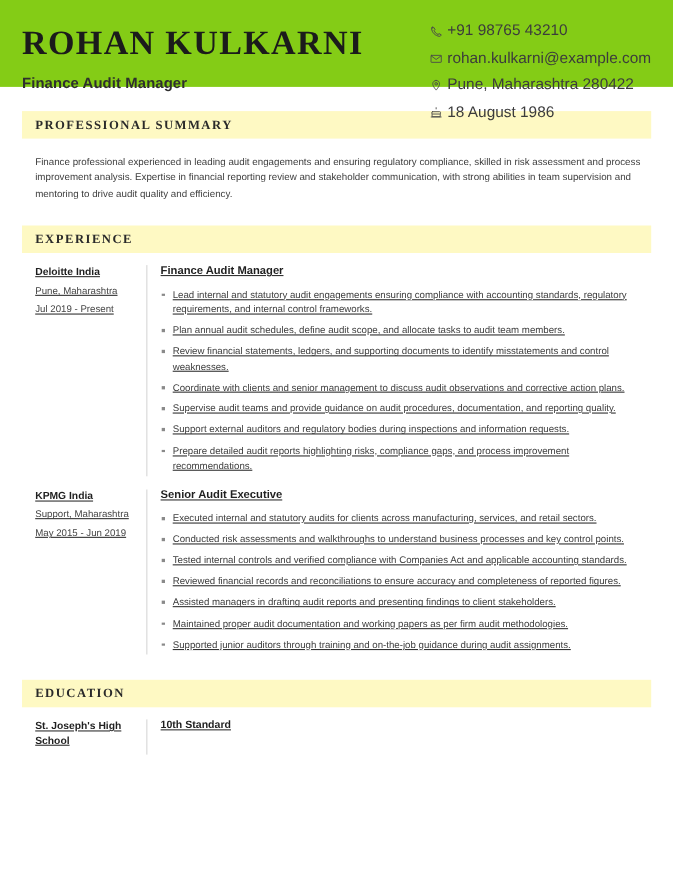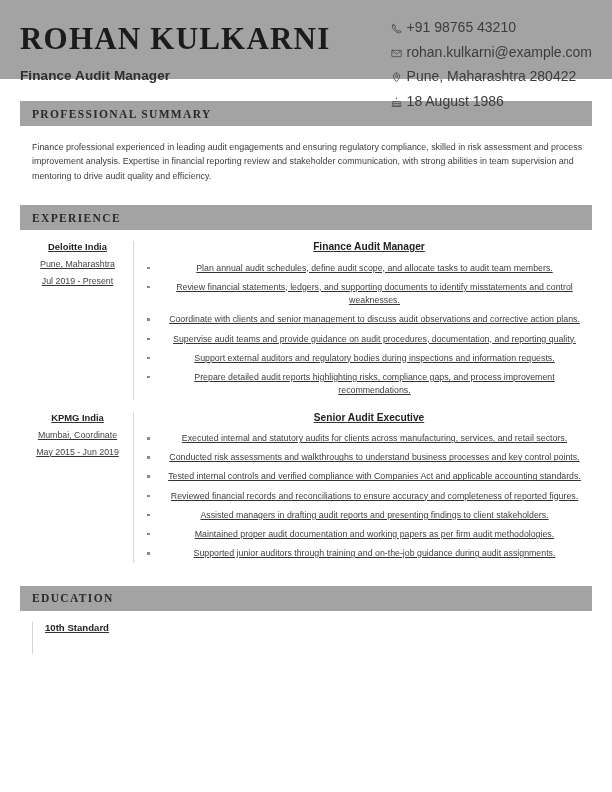--- a/index.html
+++ b/index.html
@@ -17,21 +17,21 @@
   }
   .page {
     position: relative;
     width: 612px;
     height: 792px;
     background: #ffffff;
   }
 
   
   .masthead {
-    background: #a3a3a3;
+    background: #84cc16;
     padding: 20px 20px 14px 20px;
     display: flex;
     justify-content: space-between;
     align-items: flex-start;
     height: 79px;
     box-sizing: border-box;
   }
   .masthead-left {
     padding-top: 3px;
   }
@@ -79,21 +79,21 @@
     justify-content: center;
     color: #4a4a4a;
   }
   .contact-icon svg { display: block; }
 
   
   .section {
     margin: 0;
   }
   .section-band {
-    background: #a3a3a3;
+    background: #fef9c3;
     height: 25px;
     margin: 0 20px;
     display: flex;
     align-items: center;
     padding-left: 12px;
     box-sizing: border-box;
   }
   .section-title {
     font-family: "Liberation Serif", "DejaVu Serif", serif;
     font-size: 11.5px;
@@ -190,21 +190,21 @@
   .edu-right {
     min-height: 30px;
   }
   .edu-degree {
     font-size: 9.6px;
     font-weight: 700;
     color: #1f1f1f;
     margin: 0;
     line-height: 1.3;
   }
-  .exp-section { margin-top: 22px; text-align: center; }
+  .exp-section { margin-top: 22px; }
 </style>
 </head>
 <body>
 
 <div class="page">
 
   <div class="masthead">
     <div class="masthead-left">
       <h1 class="full-name">ROHAN KULKARNI</h1>
       <div class="job-title">Finance Audit Manager</div>
@@ -274,36 +274,37 @@
 
       <div class="entry">
         <div class="entry-left">
           <div class="org-name">Deloitte India</div>
           <div class="org-location">Pune, Maharashtra</div>
           <div class="org-dates">Jul 2019 - Present</div>
         </div>
         <div class="entry-right">
           <div class="role-title">Finance Audit Manager</div>
           <ul class="bullets">
+            <li class="bullet">Lead internal and statutory audit engagements ensuring compliance with accounting standards, regulatory requirements, and internal control frameworks.</li>
             <li class="bullet">Plan annual audit schedules, define audit scope, and allocate tasks to audit team members.</li>
             <li class="bullet">Review financial statements, ledgers, and supporting documents to identify misstatements and control weaknesses.</li>
             <li class="bullet">Coordinate with clients and senior management to discuss audit observations and corrective action plans.</li>
             <li class="bullet">Supervise audit teams and provide guidance on audit procedures, documentation, and reporting quality.</li>
             <li class="bullet">Support external auditors and regulatory bodies during inspections and information requests.</li>
             <li class="bullet">Prepare detailed audit reports highlighting risks, compliance gaps, and process improvement recommendations.</li>
           </ul>
         </div>
       </div>
 
       <div class="entry-gap"></div>
 
       <div class="entry">
         <div class="entry-left">
           <div class="org-name">KPMG India</div>
-          <div class="org-location">Mumbai, Coordinate</div>
+          <div class="org-location">Support, Maharashtra</div>
           <div class="org-dates">May 2015 - Jun 2019</div>
         </div>
         <div class="entry-right">
           <div class="role-title">Senior Audit Executive</div>
           <ul class="bullets">
             <li class="bullet">Executed internal and statutory audits for clients across manufacturing, services, and retail sectors.</li>
             <li class="bullet">Conducted risk assessments and walkthroughs to understand business processes and key control points.</li>
             <li class="bullet">Tested internal controls and verified compliance with Companies Act and applicable accounting standards.</li>
             <li class="bullet">Reviewed financial records and reconciliations to ensure accuracy and completeness of reported figures.</li>
             <li class="bullet">Assisted managers in drafting audit reports and presenting findings to client stakeholders.</li>
@@ -316,20 +317,23 @@
     </div>
   </div>
 
   <div class="section edu-section">
     <div class="section-band">
       <span class="section-title">EDUCATION</span>
     </div>
 
     <div class="entries edu-entries">
       <div class="entry">
+        <div class="entry-left">
+          <div class="org-name">St. Joseph's High School</div>
+        </div>
         <div class="entry-right edu-right">
           <div class="edu-degree">10th Standard</div>
         </div>
       </div>
     </div>
   </div>
 
 </div>
 
 </body></html>

